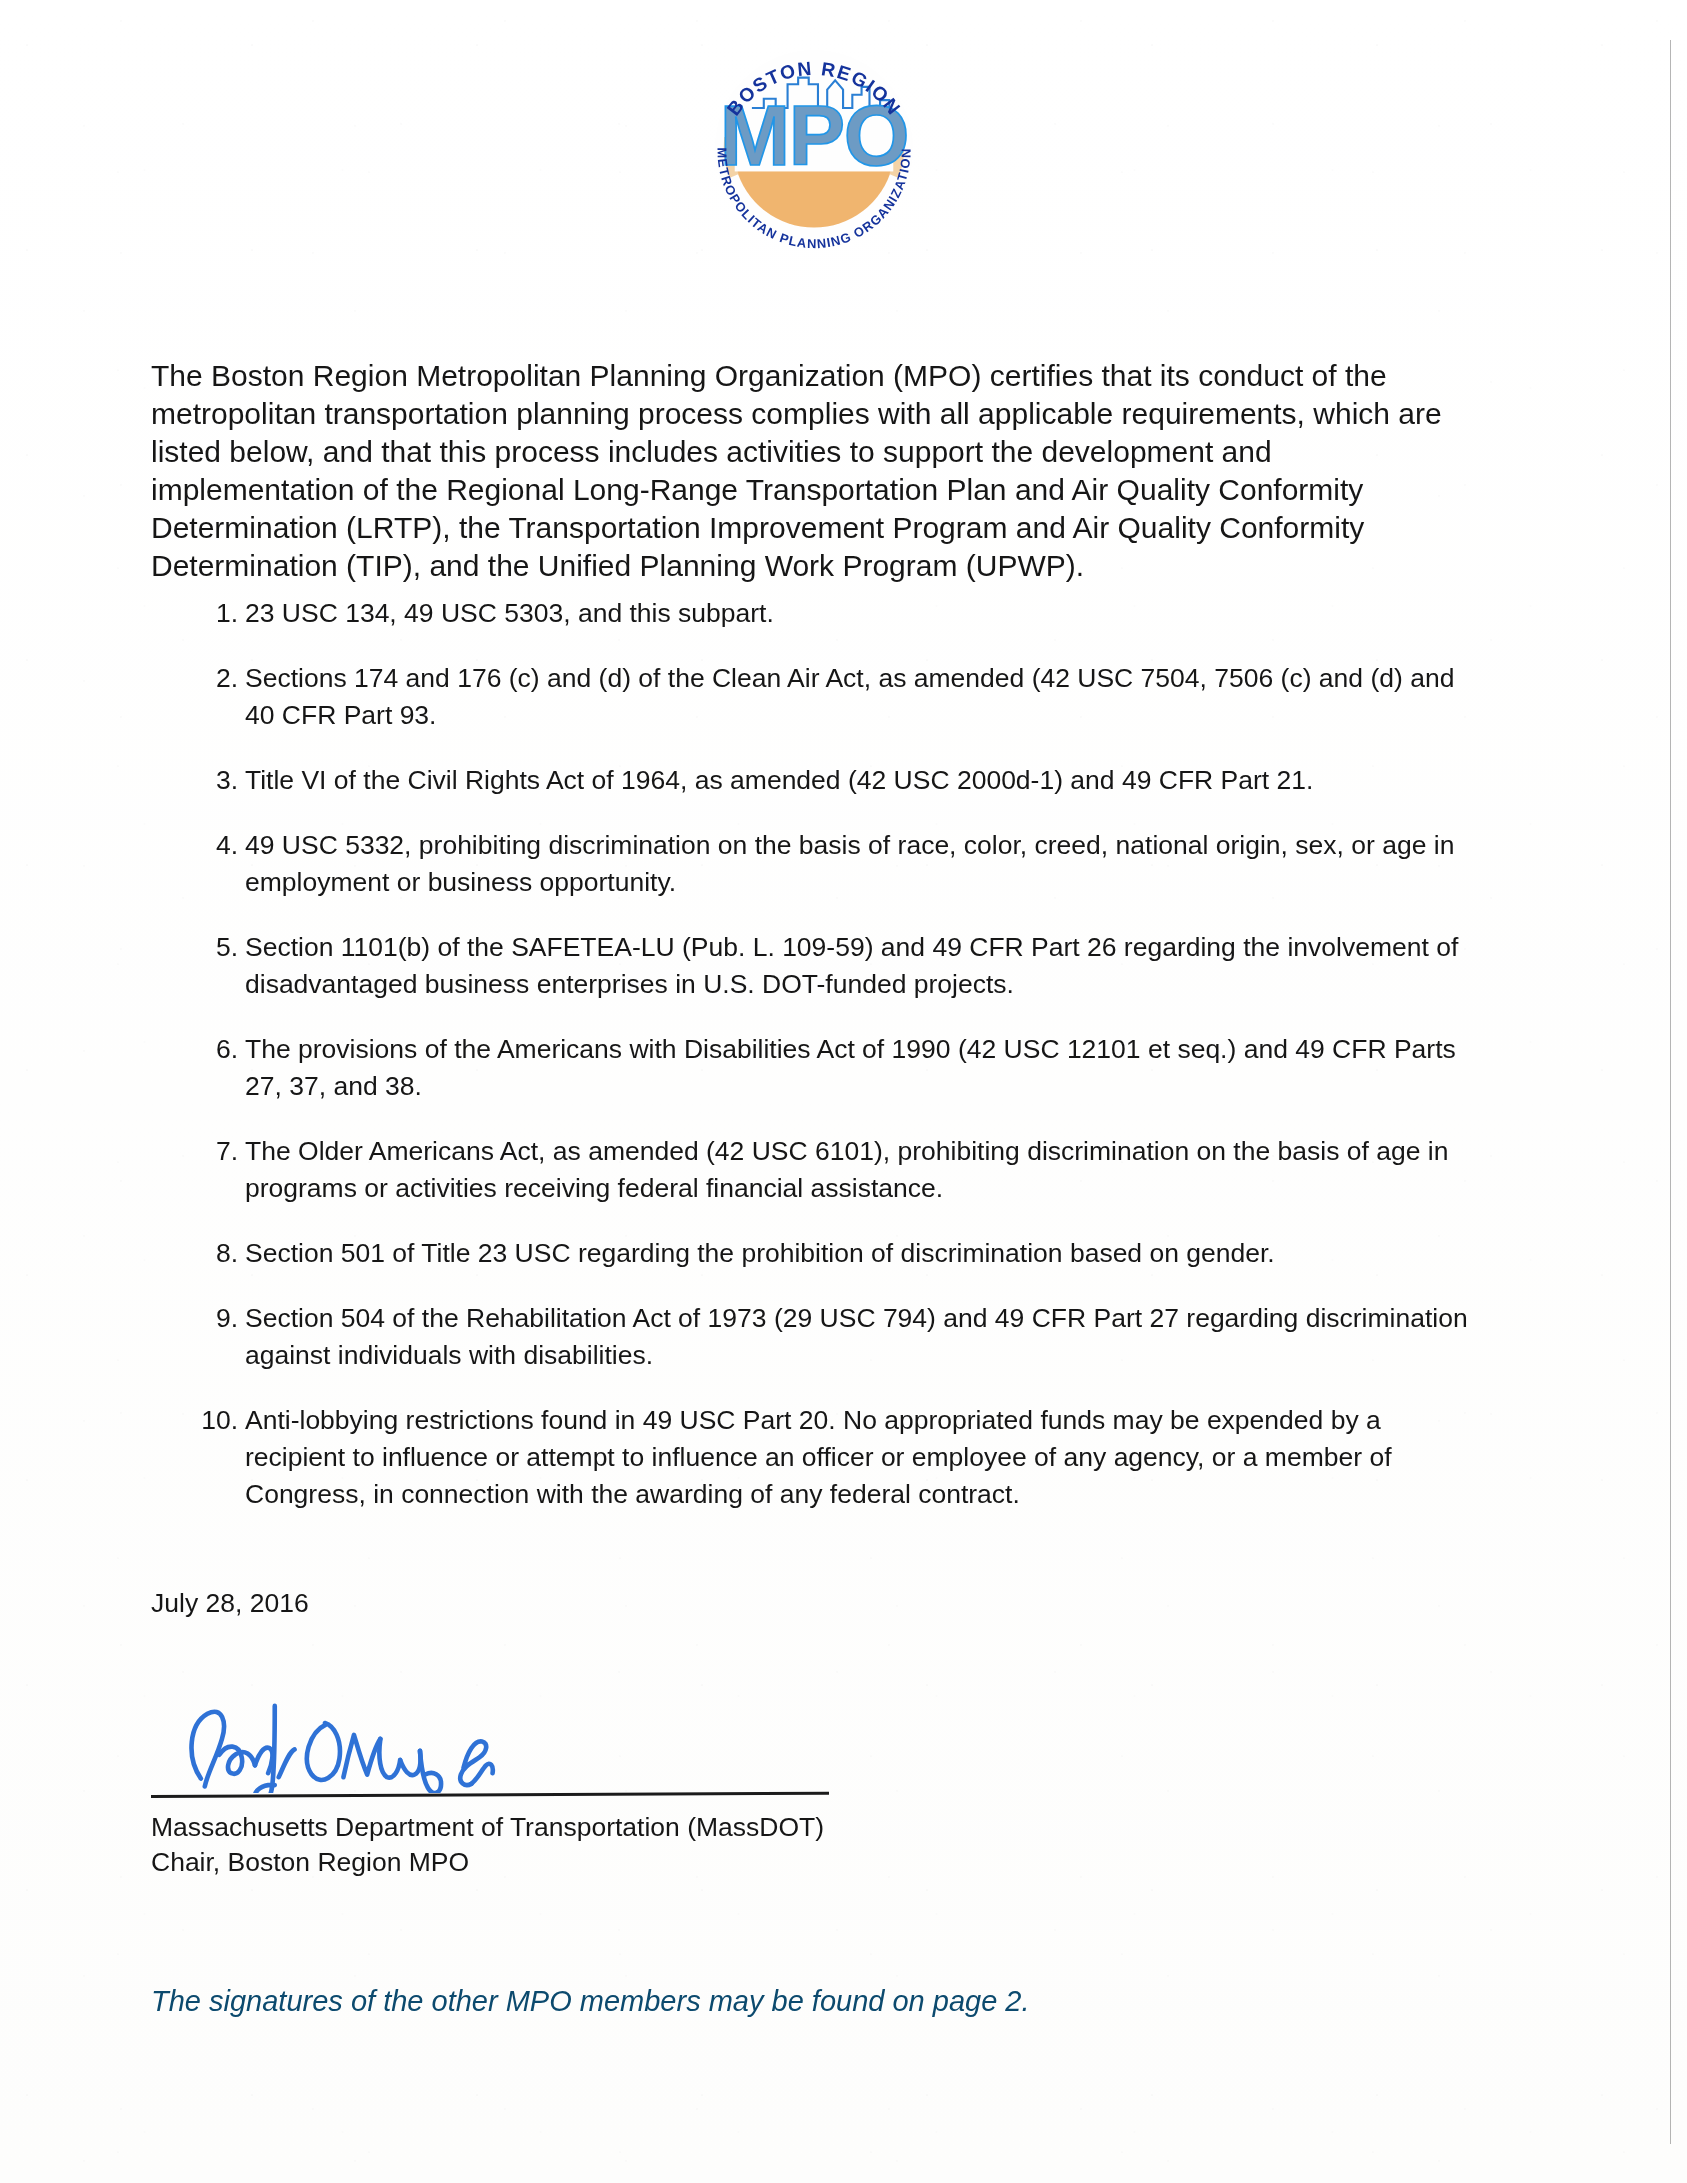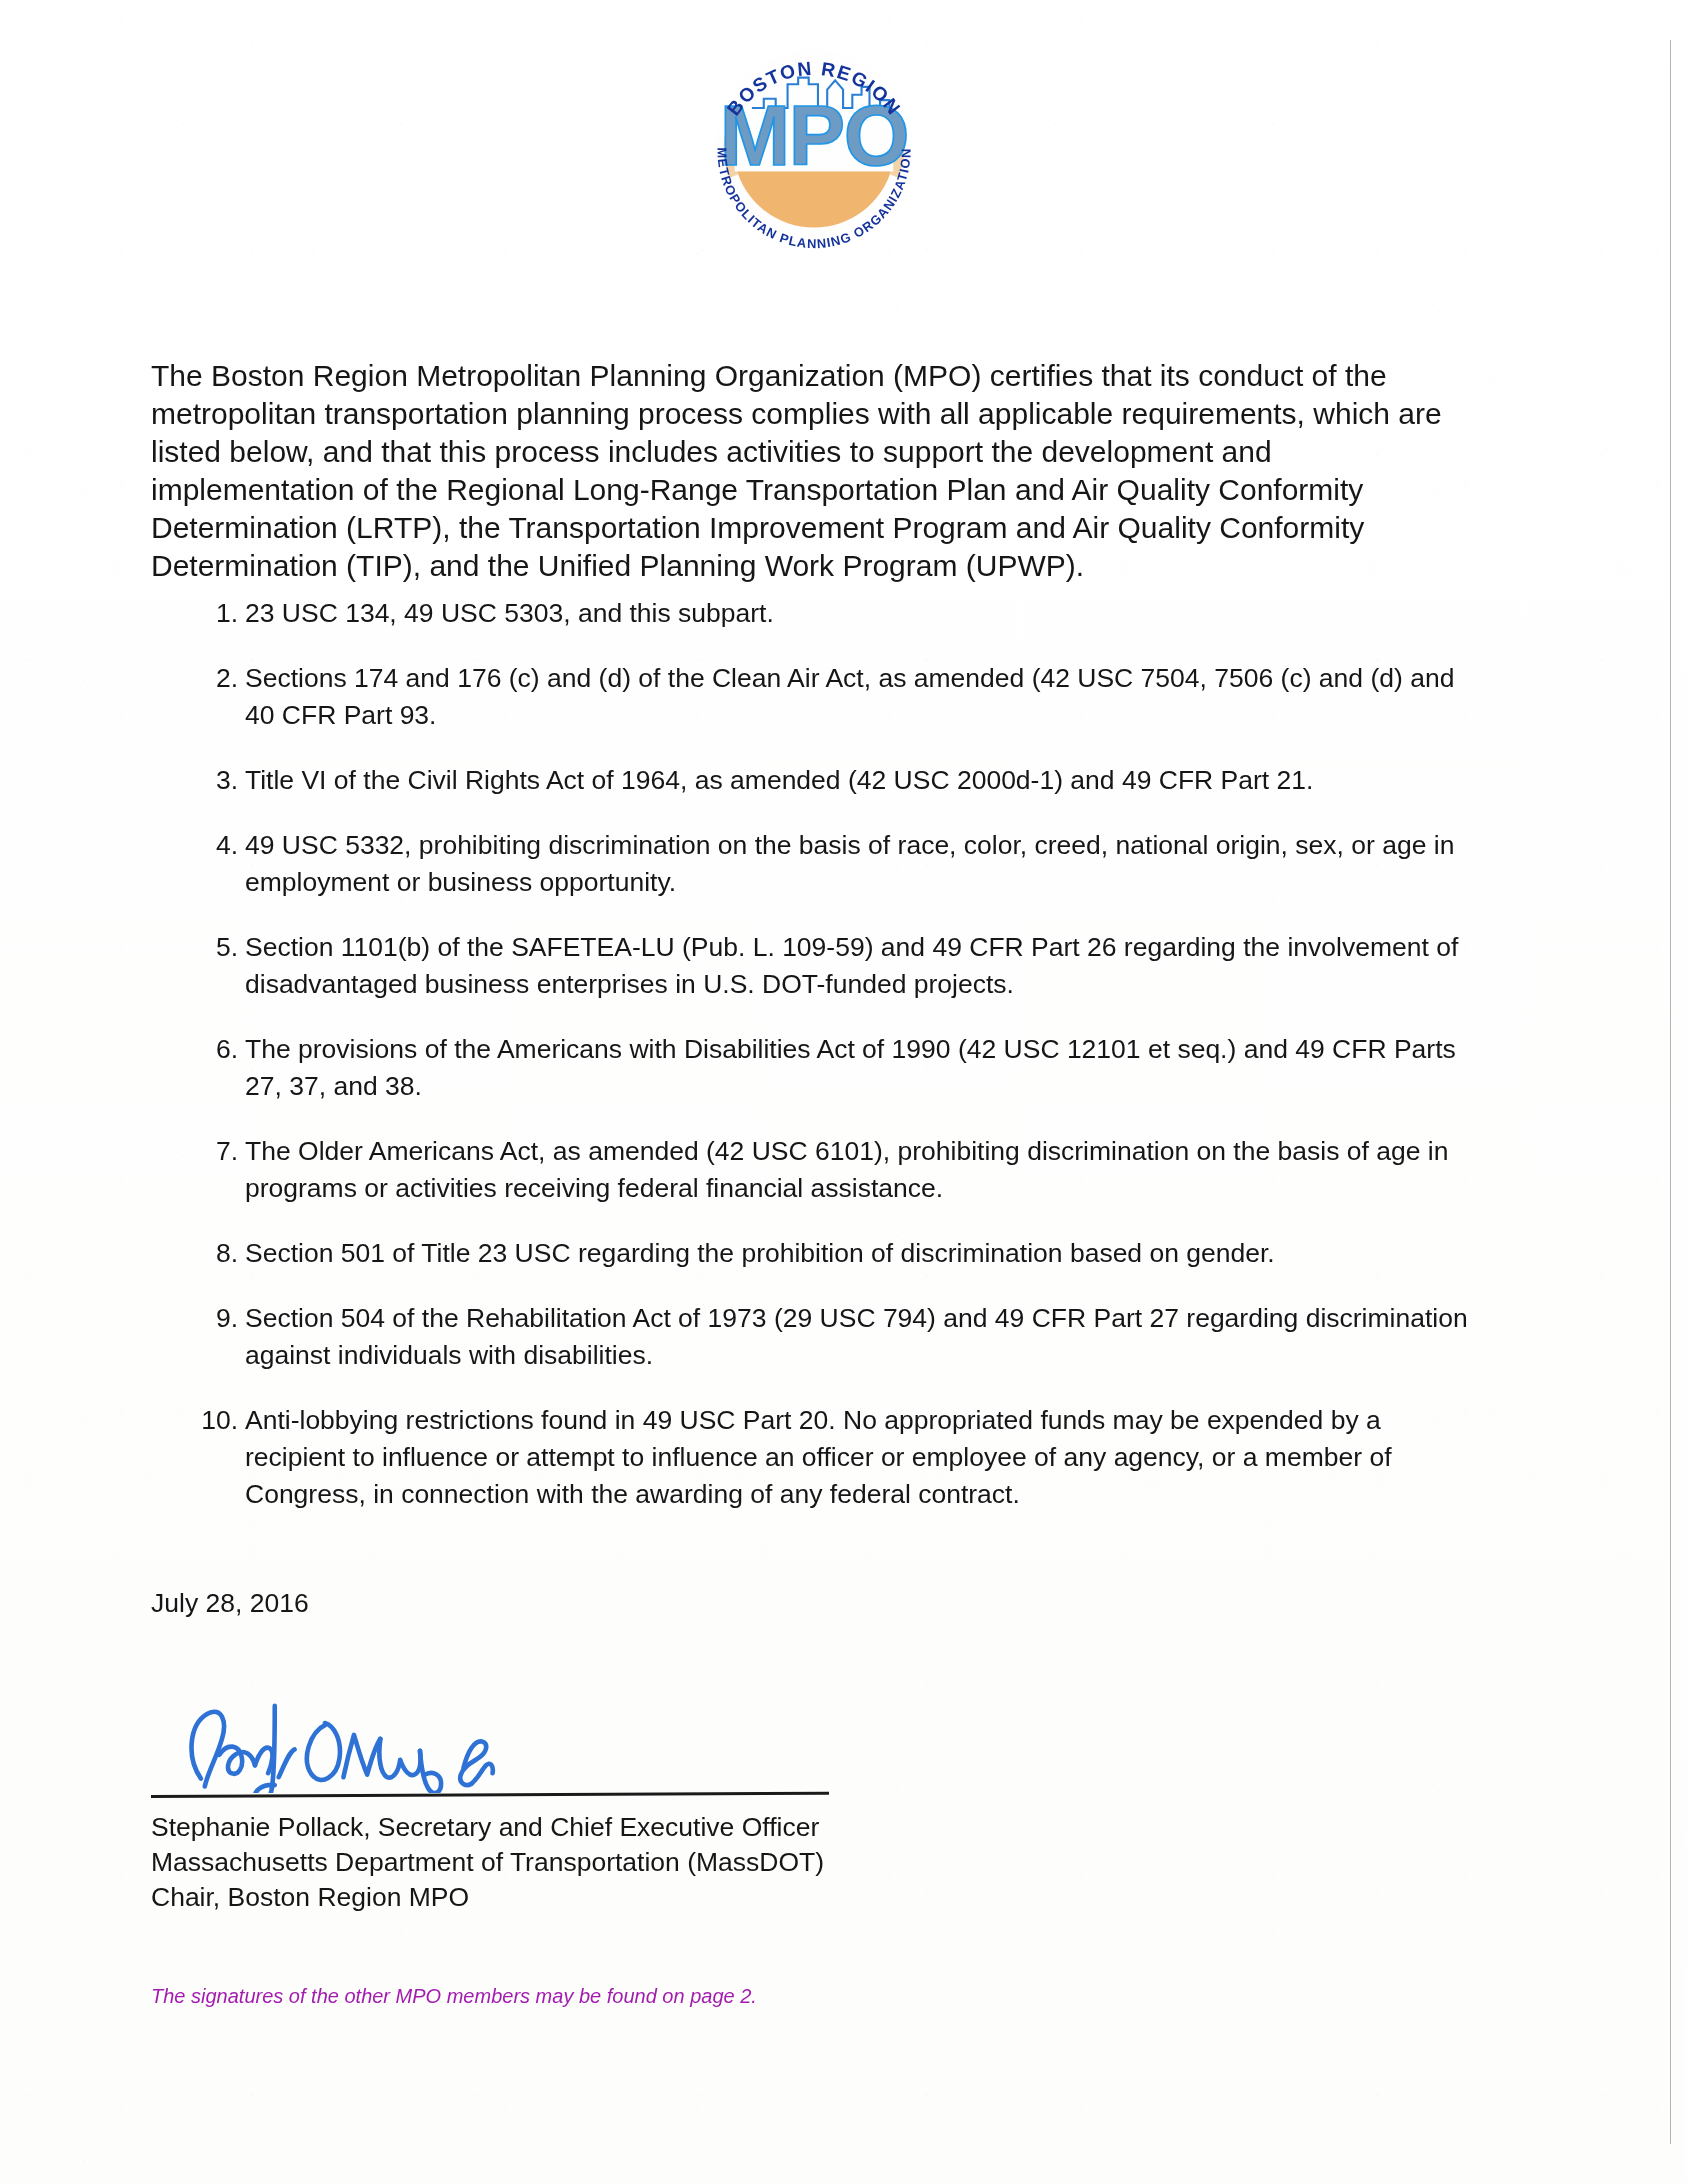--- a/index.html
+++ b/index.html
@@ -151,23 +151,23 @@
     line-height: 35px;
     color: #161616;
   }
   .sig-name div { white-space: nowrap; }
 
   
   .footnote {
     position: absolute;
     left: 151px;
     top: 1985px;
-    font-size: 20px;
+    font-size: 29px;
     font-style: italic;
-    color: #a21caf;
+    color: #0c4a6e;
   }
 </style>
 </head>
 <body>
 
 <div class="page"></div>
 <div class="scan-edge"></div>
 
 <div class="content">
 
@@ -282,21 +282,20 @@
 
           <path d="M 432,112 C 438,88 448,70 460,72 C 470,74 468,88 456,96 C 444,104 432,110 428,122 C 424,134 434,142 444,136"></path>
           <path d="M 444,136 C 454,128 460,114 466,108 C 472,102 478,108 476,120"></path>
         </g>
       </svg>
     </div>
 
     <div class="sig-rule"></div>
 
     <div class="sig-name">
-      <div>Stephanie Pollack, Secretary and Chief Executive Officer</div>
       <div>Massachusetts Department of Transportation (MassDOT)</div>
       <div>Chair, Boston Region MPO</div>
     </div>
   </div>
 
   <div class="footnote">The signatures of the other MPO members may be found on page 2.</div>
 
 </div>
 
 

